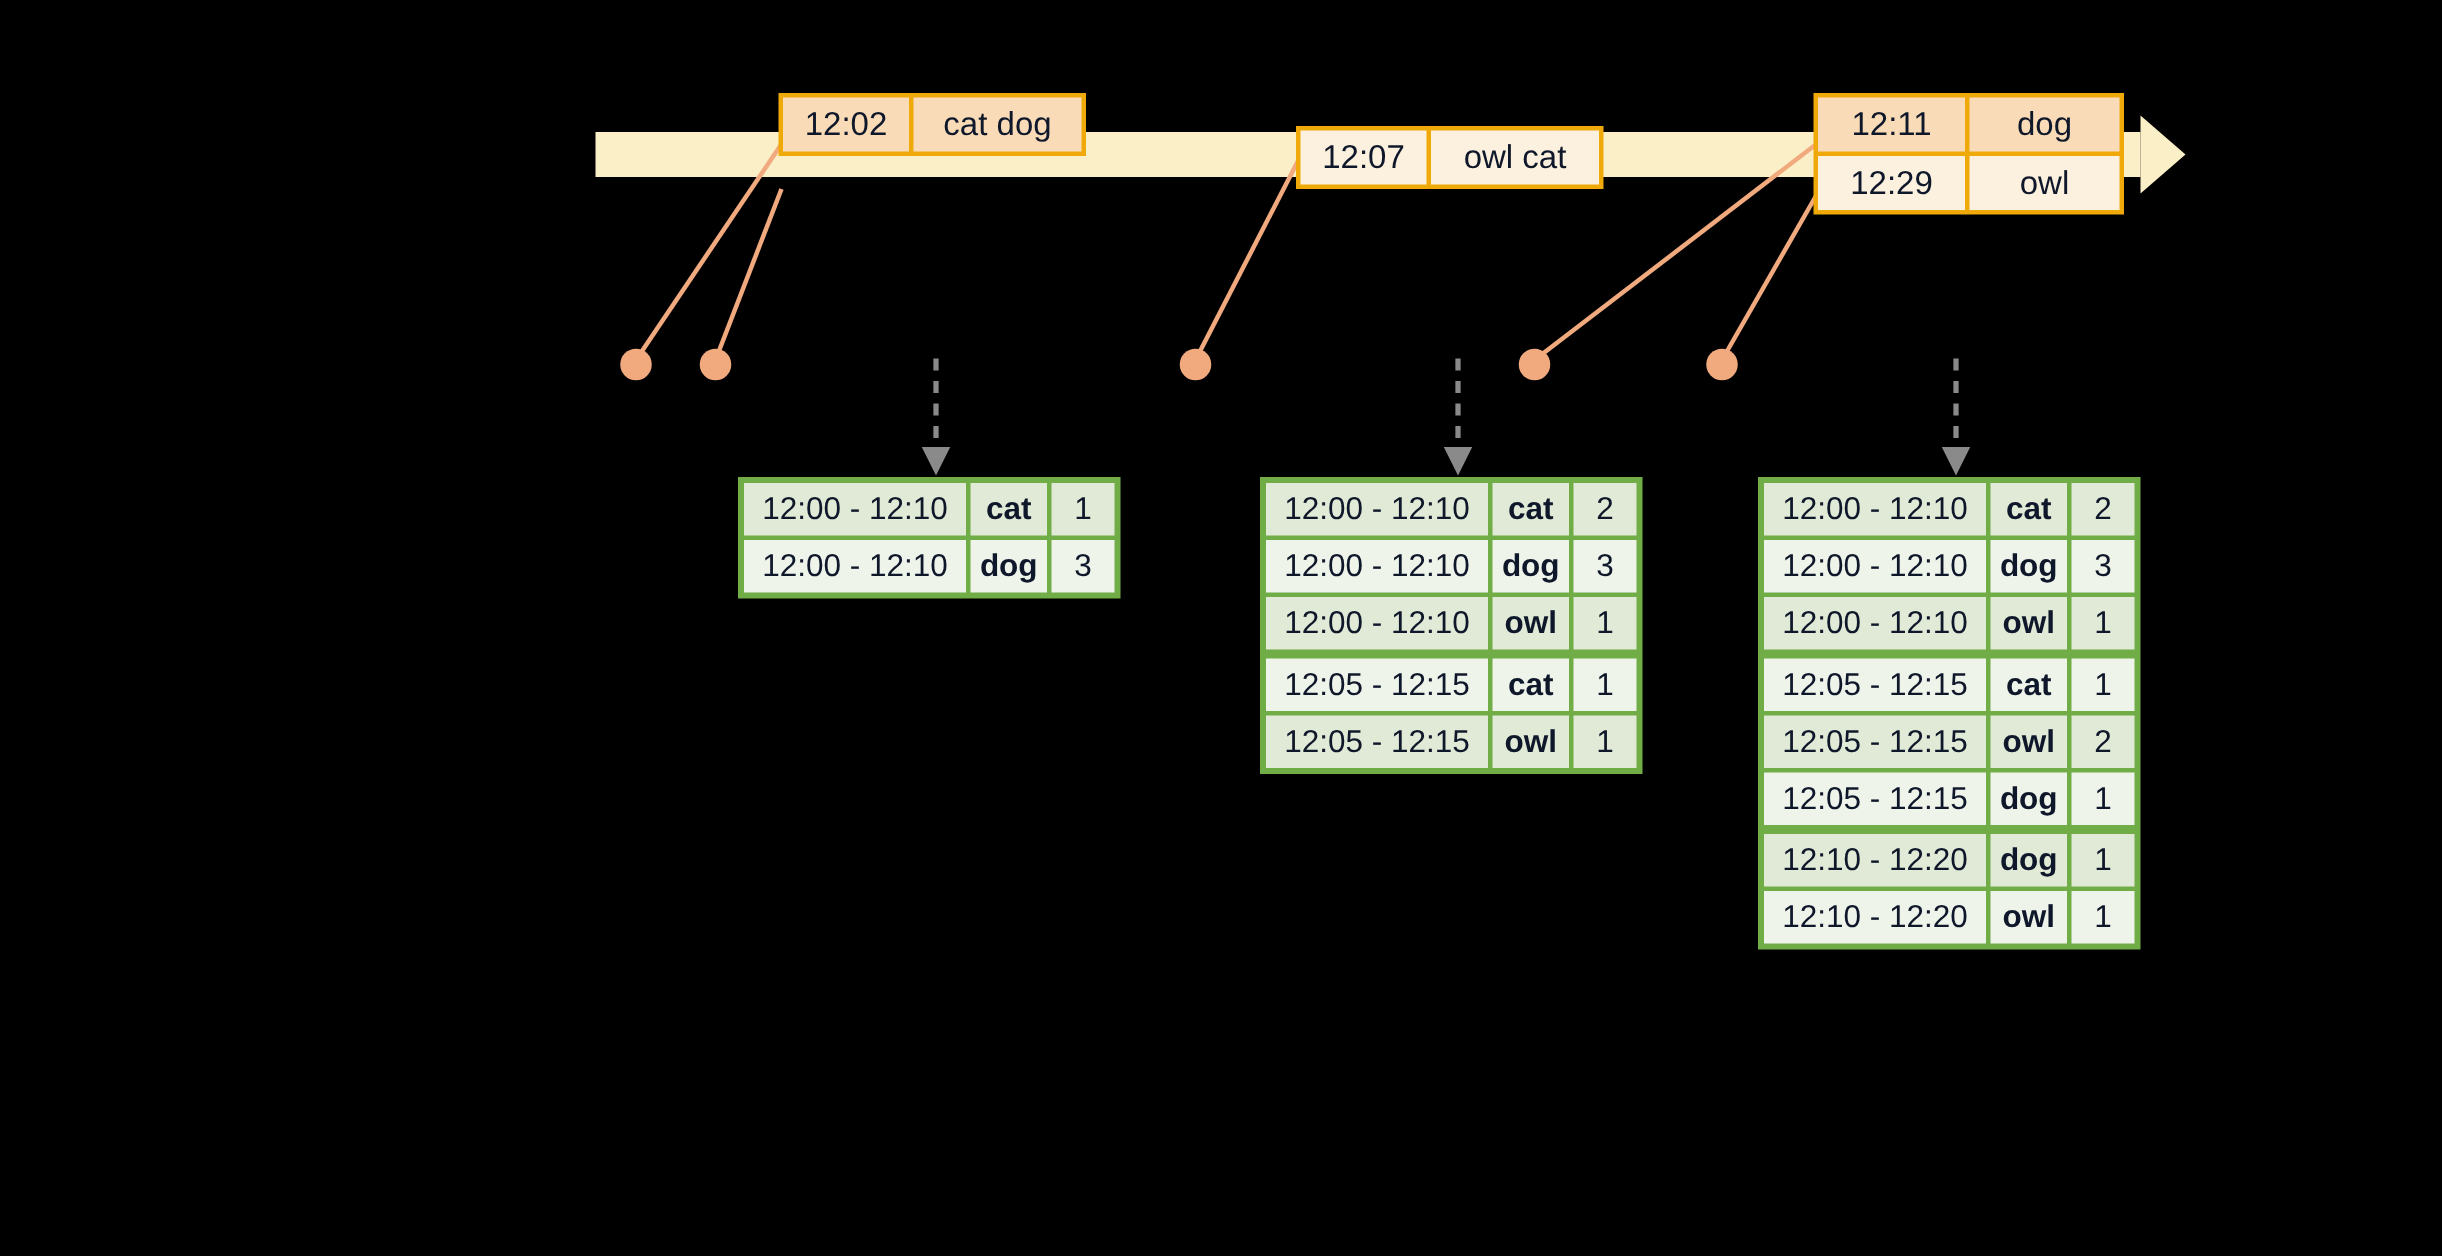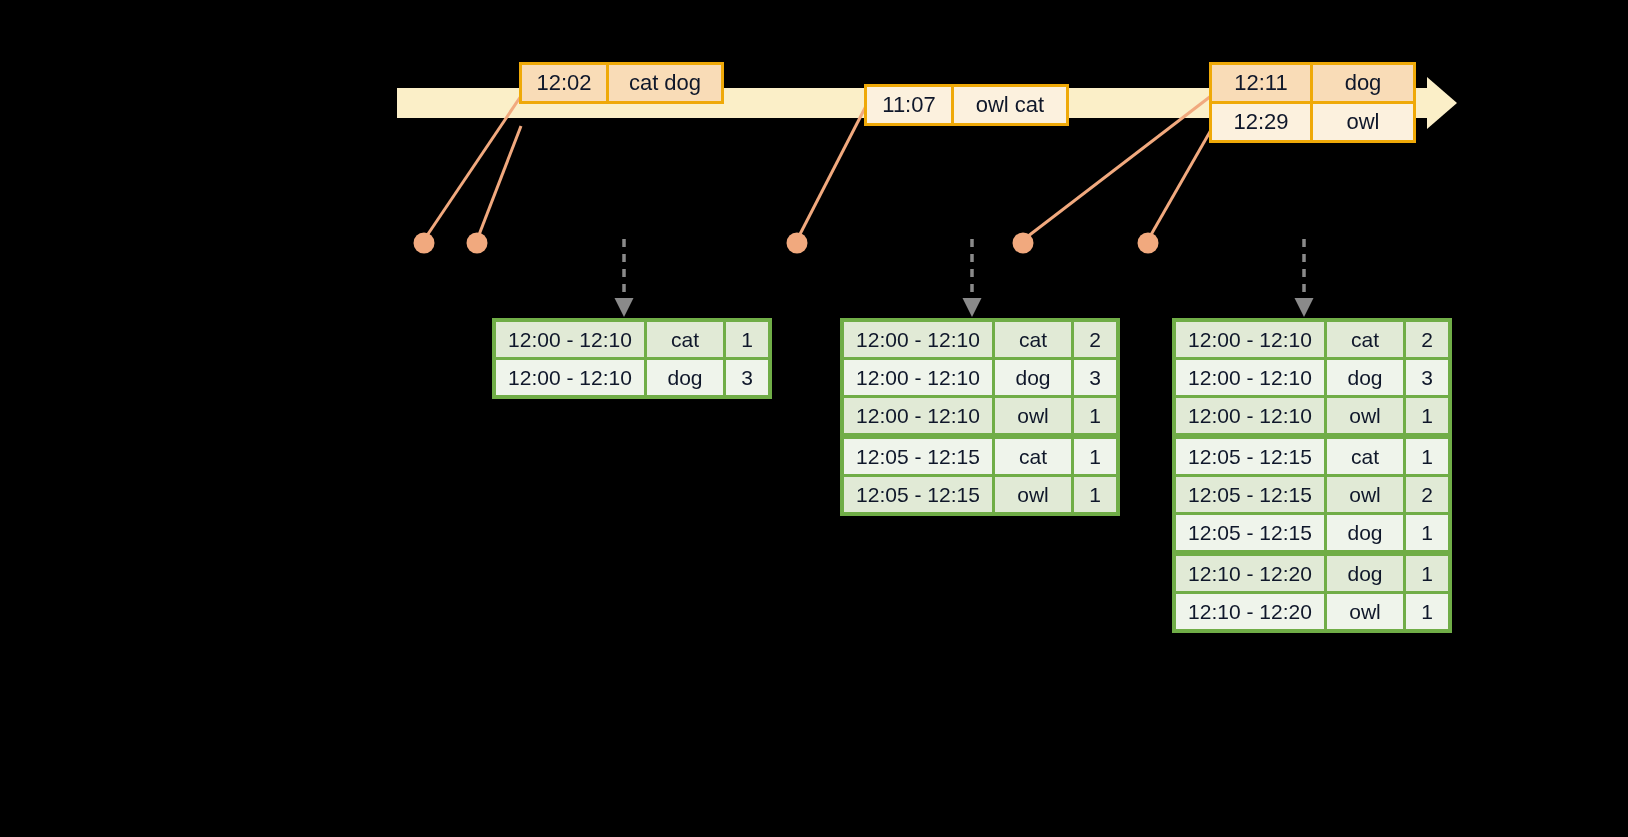--- a/index.html
+++ b/index.html
@@ -26,21 +26,21 @@
   .et-light{background:#FCF1DE;}
   #event-table-1{left:519px;top:62px;}
   #event-table-2{left:864px;top:84px;}
   #event-table-3{left:1209px;top:62px;}
   
   .result-table{position:absolute;z-index:3;background:#70AD47;padding:4px;display:flex;flex-direction:column;row-gap:3px;}
   .result-row{display:flex;column-gap:3px;}
   .result-row.group-start{margin-top:3px;}
   .result-cell{height:35px;display:flex;align-items:center;justify-content:center;font-size:21px;}
   .rt-window{width:148px;}
-  .rt-word{width:76px;}
+  .rt-word{width:51px;font-weight:bold;}
   .rt-count{width:42px;}
   .rt-dark{background:#E1EAD6;}
   .rt-light{background:#EFF4EB;}
   #result-table-1{left:492px;top:318px;}
   #result-table-2{left:840px;top:318px;}
   #result-table-3{left:1172px;top:318px;}
 </style>
 </head>
 <body>
 
@@ -76,21 +76,21 @@
 
   <div class="event-table" id="event-table-1">
     <div class="event-row">
       <div class="event-cell et-time et-dark">12:02</div>
       <div class="event-cell et-words et-dark">cat dog</div>
     </div>
   </div>
 
   <div class="event-table" id="event-table-2">
     <div class="event-row">
-      <div class="event-cell et-time et-light">11:07</div>
+      <div class="event-cell et-time et-light">12:07</div>
       <div class="event-cell et-words et-light">owl cat</div>
     </div>
   </div>
 
   <div class="event-table et-narrow" id="event-table-3">
     <div class="event-row">
       <div class="event-cell et-time et-dark">12:11</div>
       <div class="event-cell et-words et-dark">dog</div>
     </div>
     <div class="event-row">

